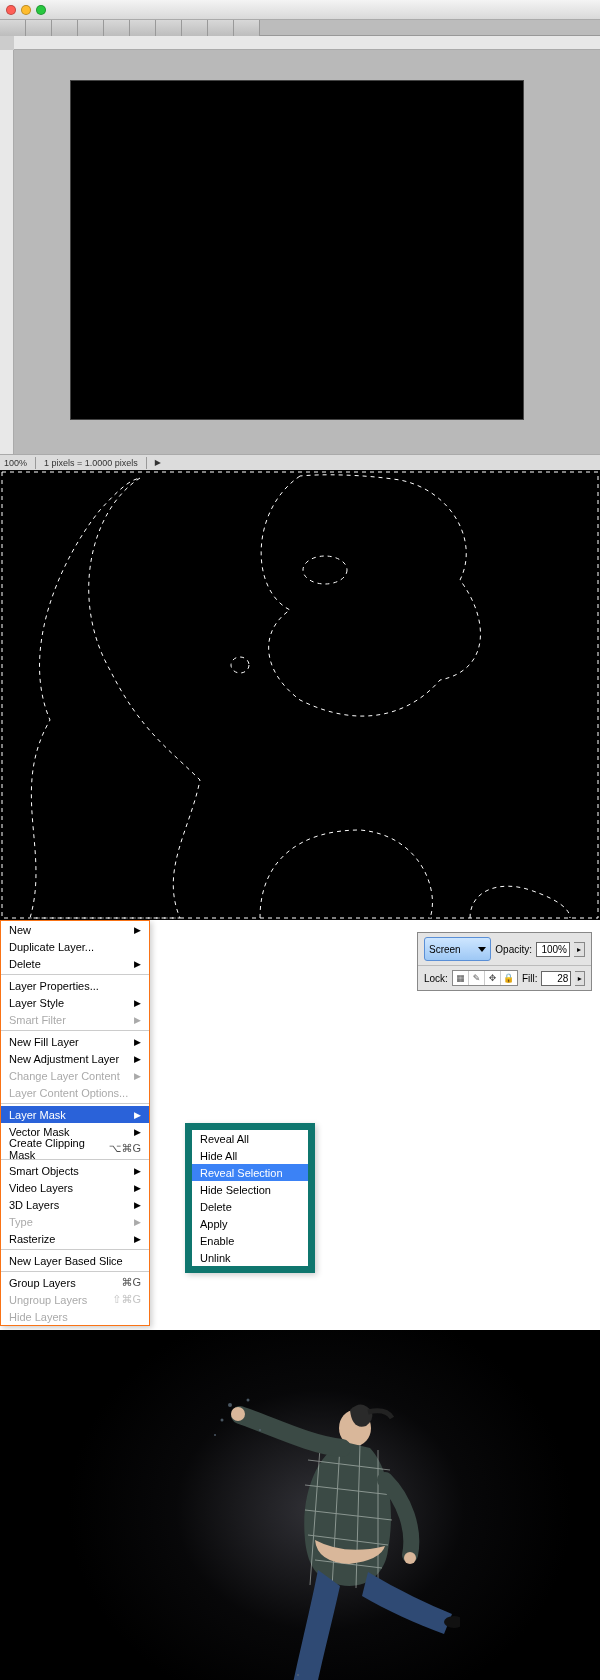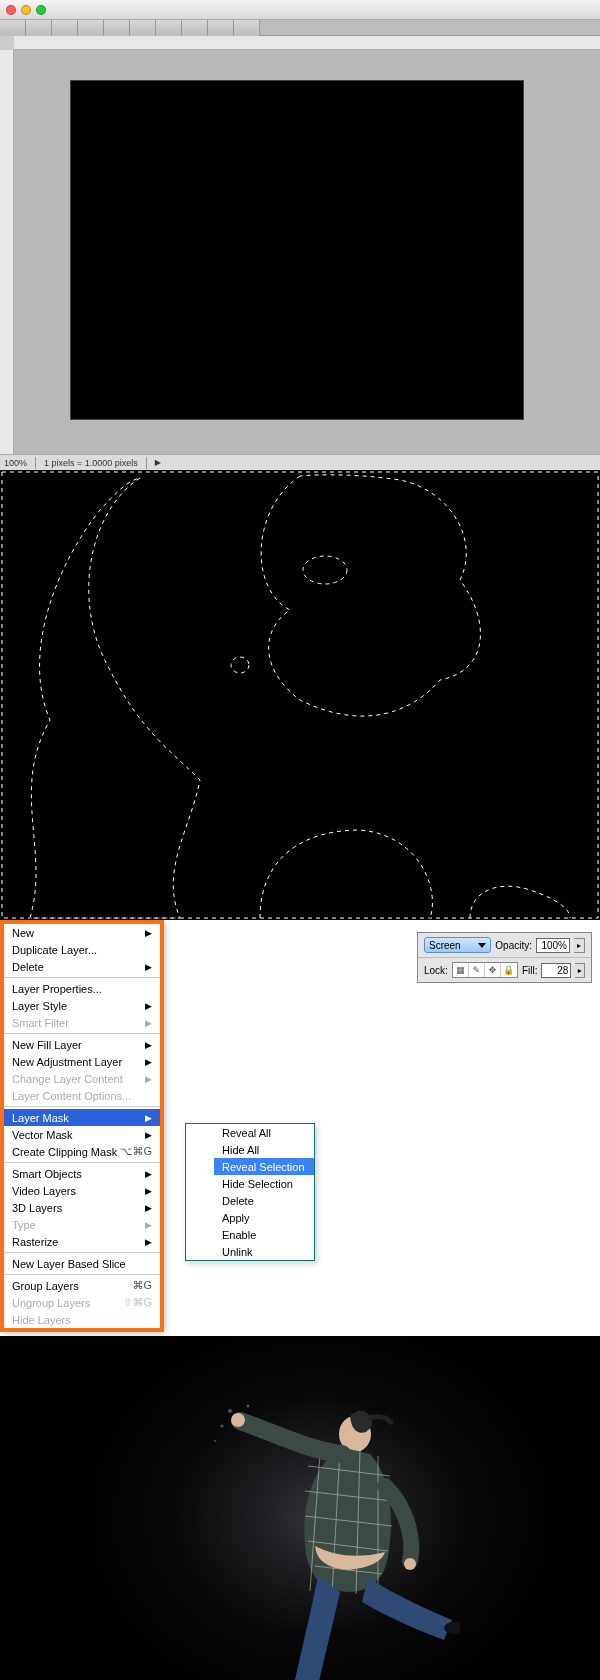--- a/index.html
+++ b/index.html
@@ -25,35 +25,35 @@
 
 
 .clouds-sel { width:600px; height:450px; position:relative; overflow:hidden; }
 .clouds-sel svg { width:100%; height:100%; display:block; }
 .sel-path { fill:none; stroke:#fff; stroke-width:1; stroke-dasharray:4 4; }
 .sel-path.dark { stroke:#000; stroke-dashoffset:4; }
 
 
 .menu-row { width:600px; display:flex; background:#fff; padding-bottom:4px; }
 .menu-col { width:300px; position:relative; }
-.ctxmenu { width:164px; background:#fff; border:4px solid #f97316; box-shadow:2px 2px 6px rgba(0,0,0,.2); font-size:11px; color:#000; }
+.ctxmenu { width:150px; background:#fff; border:1px solid #f97316; box-shadow:2px 2px 6px rgba(0,0,0,.2); font-size:11px; color:#000; }
 .ctxmenu .item { padding:2px 8px; display:flex; justify-content:space-between; align-items:center; height:17px; }
 .ctxmenu .sep { border-top:1px solid #ccc; margin:2px 0; }
 .ctxmenu .item.disabled { color:#aaa; }
 .ctxmenu .item.hl { background:#2a62d9; color:#fff;gap:8px; }
 .ctxmenu .arrow { font-size:9px; }
-.submenu { position:absolute; left:185px; top:203px; width:130px; background:#fff; border:1px solid #0f766e; box-shadow:2px 2px 6px rgba(0,0,0,.2); font-size:11px;padding-left:28px; }
+.submenu { position:absolute; left:185px; top:203px; width:130px; background:#fff; border:7px solid #0f766e; box-shadow:2px 2px 6px rgba(0,0,0,.2); font-size:11px; }
 .submenu .item{padding:2px 8px;height:17px;display:flex;align-items:center}
 .submenu .item.hl{background:#3b82f6;color:#fff}
 
 .panel-col { flex:1; padding:12px 8px 0 0; }
 .layers-panel { width:175px; margin-left:auto; background:#e4e4e4; border:1px solid #888; font-size:10px; }
 .lp-row { display:flex; align-items:center; padding:4px 6px; gap:4px; }
 .lp-row + .lp-row { border-top:1px solid #bbb; }
-.blend { flex:1; background:linear-gradient(#cee6ff,#9ec8f5); border:1px solid #5a8fd6; border-radius:3px; height:16px; padding:1px 4px; display:flex; align-items:center; justify-content:space-between; font-size:10px; }
+.blend { flex:1; background:linear-gradient(#cee6ff,#9ec8f5); border:1px solid #5a8fd6; border-radius:3px; height:24px; padding:1px 4px; display:flex; align-items:center; justify-content:space-between; font-size:10px; }
 .blend .caret{width:0;height:0;border-left:4px solid transparent;border-right:4px solid transparent;border-top:5px solid #000}
 .num-in { width:34px; height:15px; background:#fff; border:1px solid #666; font-size:10px; text-align:right; padding:0 2px; display:flex; align-items:center; justify-content:flex-end; }
 .pct-btn{width:11px;height:15px;border:1px solid #888;border-left:none;background:#e0e0e0;display:flex;align-items:center;justify-content:center;font-size:8px}
 .lockicons{display:flex;gap:0;border:1px solid #888;background:#fff}
 .licon{width:16px;height:14px;border-right:1px solid #ccc;display:flex;align-items:center;justify-content:center;font-size:9px;color:#555}
 .licon:last-child{border-right:none}
 
 
 .result { width:600px; height:450px; background:#000; position:relative; overflow:hidden; }
 .glow { position:absolute; width:100%; height:100%; background:radial-gradient(ellipse 360px 300px at 320px 180px, rgba(90,90,100,.55), rgba(30,30,35,.25) 40%, rgba(0,0,0,0) 70%); }

